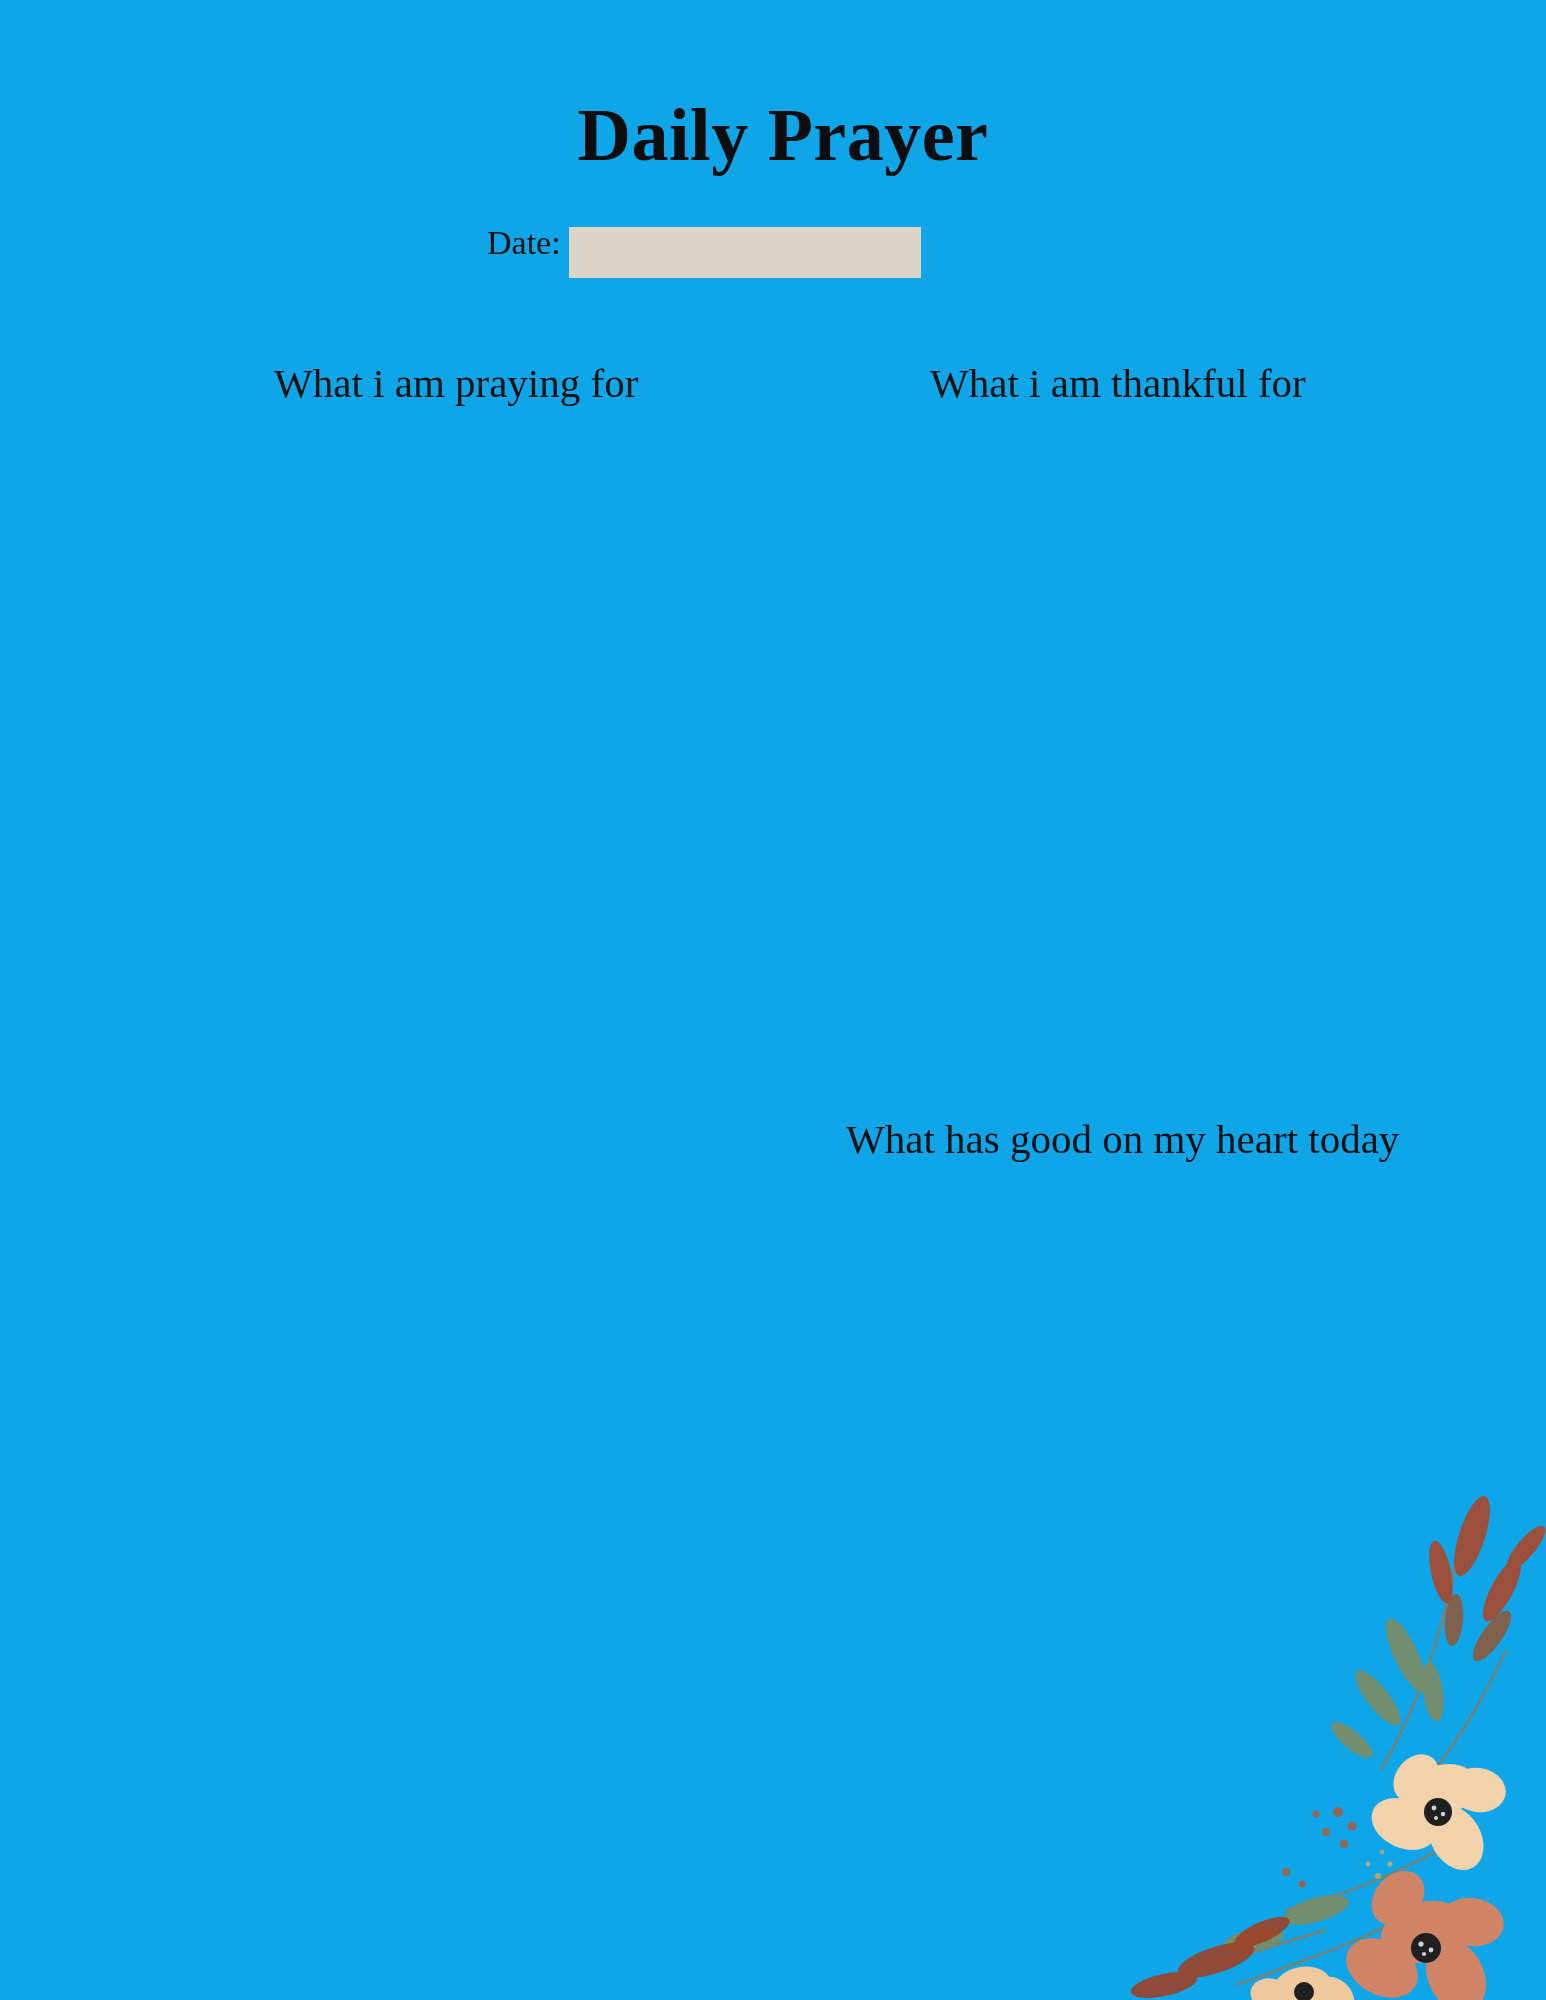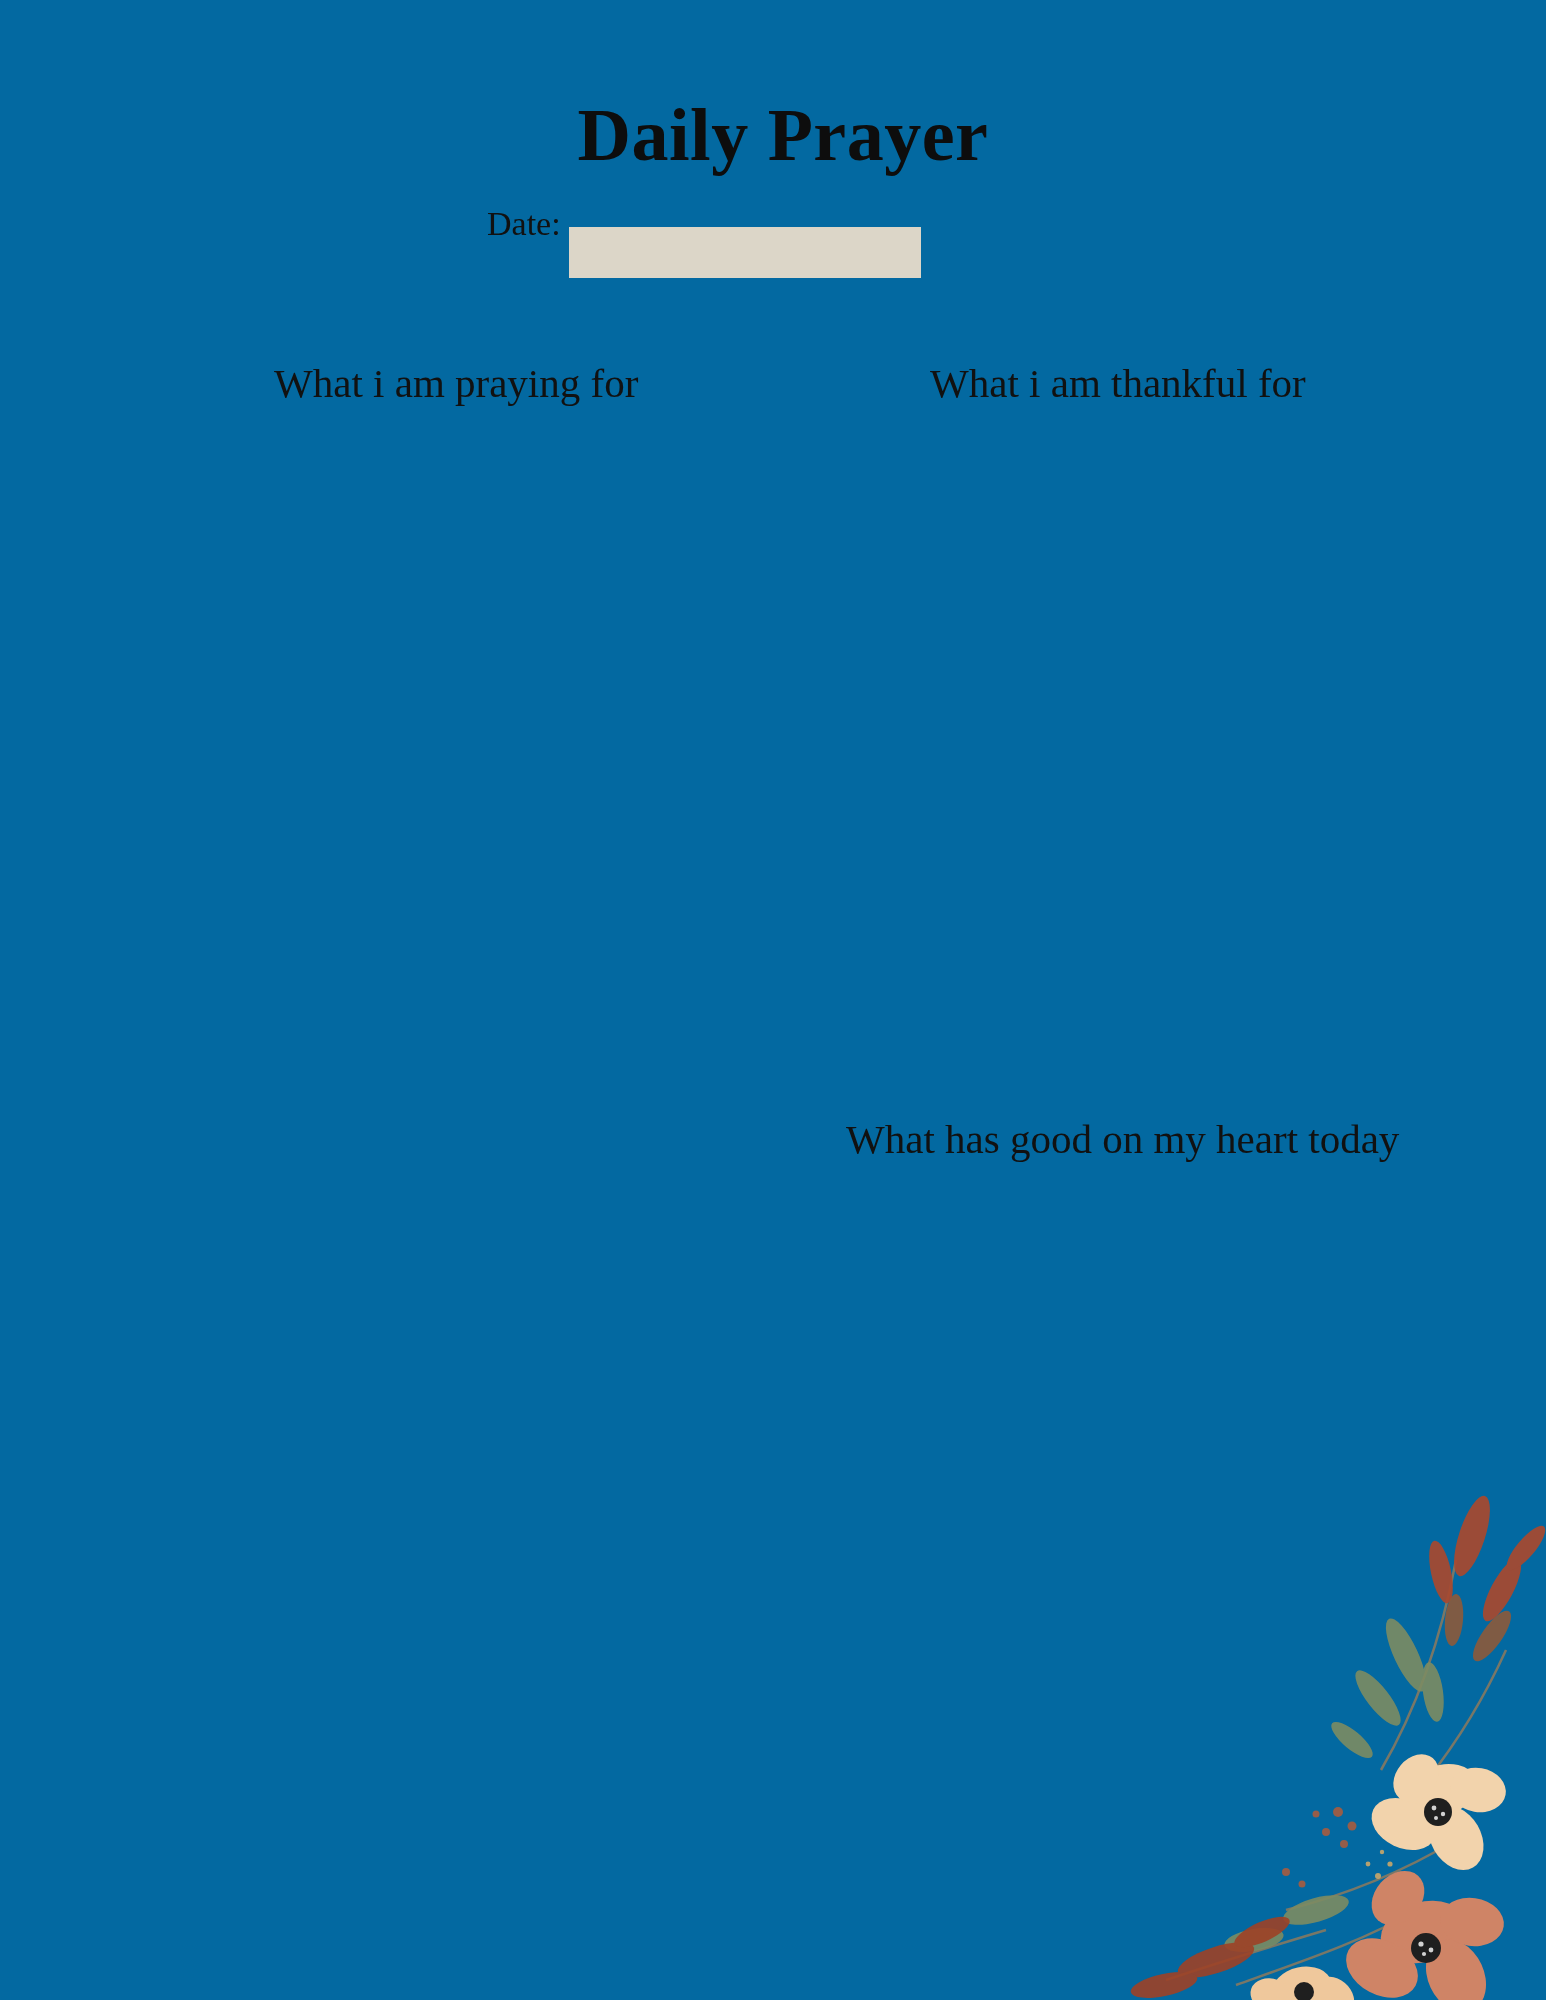--- a/index.html
+++ b/index.html
@@ -12,21 +12,21 @@
     height: 2000px;
     position: relative;
     overflow: hidden;
     font-family: "Liberation Serif", serif;
     color: #111111;
   }
 
   .page {
     position: absolute;
     inset: 0;
-    background: #0369a1;
+    background: #0ea5e9;
   }
 
   
   .title {
     position: absolute;
     left: 0;
     top: 98px;
     width: 1546px;
     text-align: center;
     font-family: "Liberation Serif", serif;
@@ -37,21 +37,21 @@
     color: #0d0d0d;
     margin-left: 10px;
   }
 
   
   .date-row {
     position: absolute;
     left: 487px;
     top: 203px;
     display: flex;
-    align-items: flex-start;
+    align-items: center;
   }
   .date-label {
     font-family: "Liberation Serif", serif;
     font-size: 34px;
     font-weight: 400;
     color: #111111;
     line-height: 1;
     padding-top: 4px;
   }
   .date-field {

